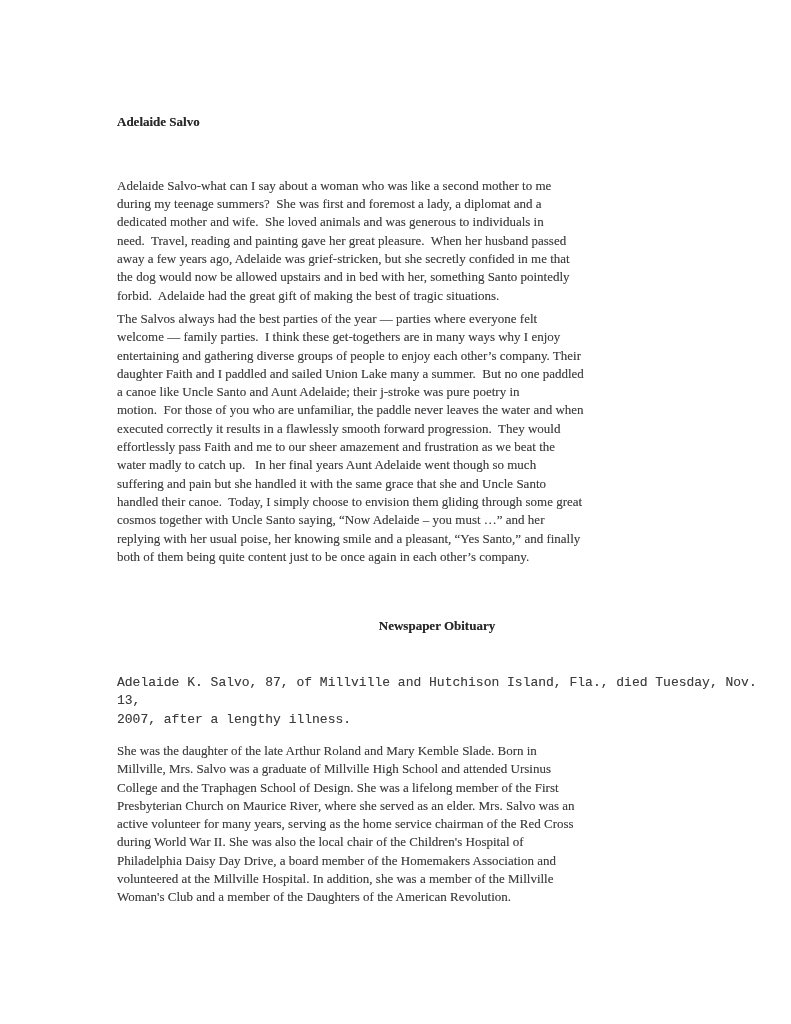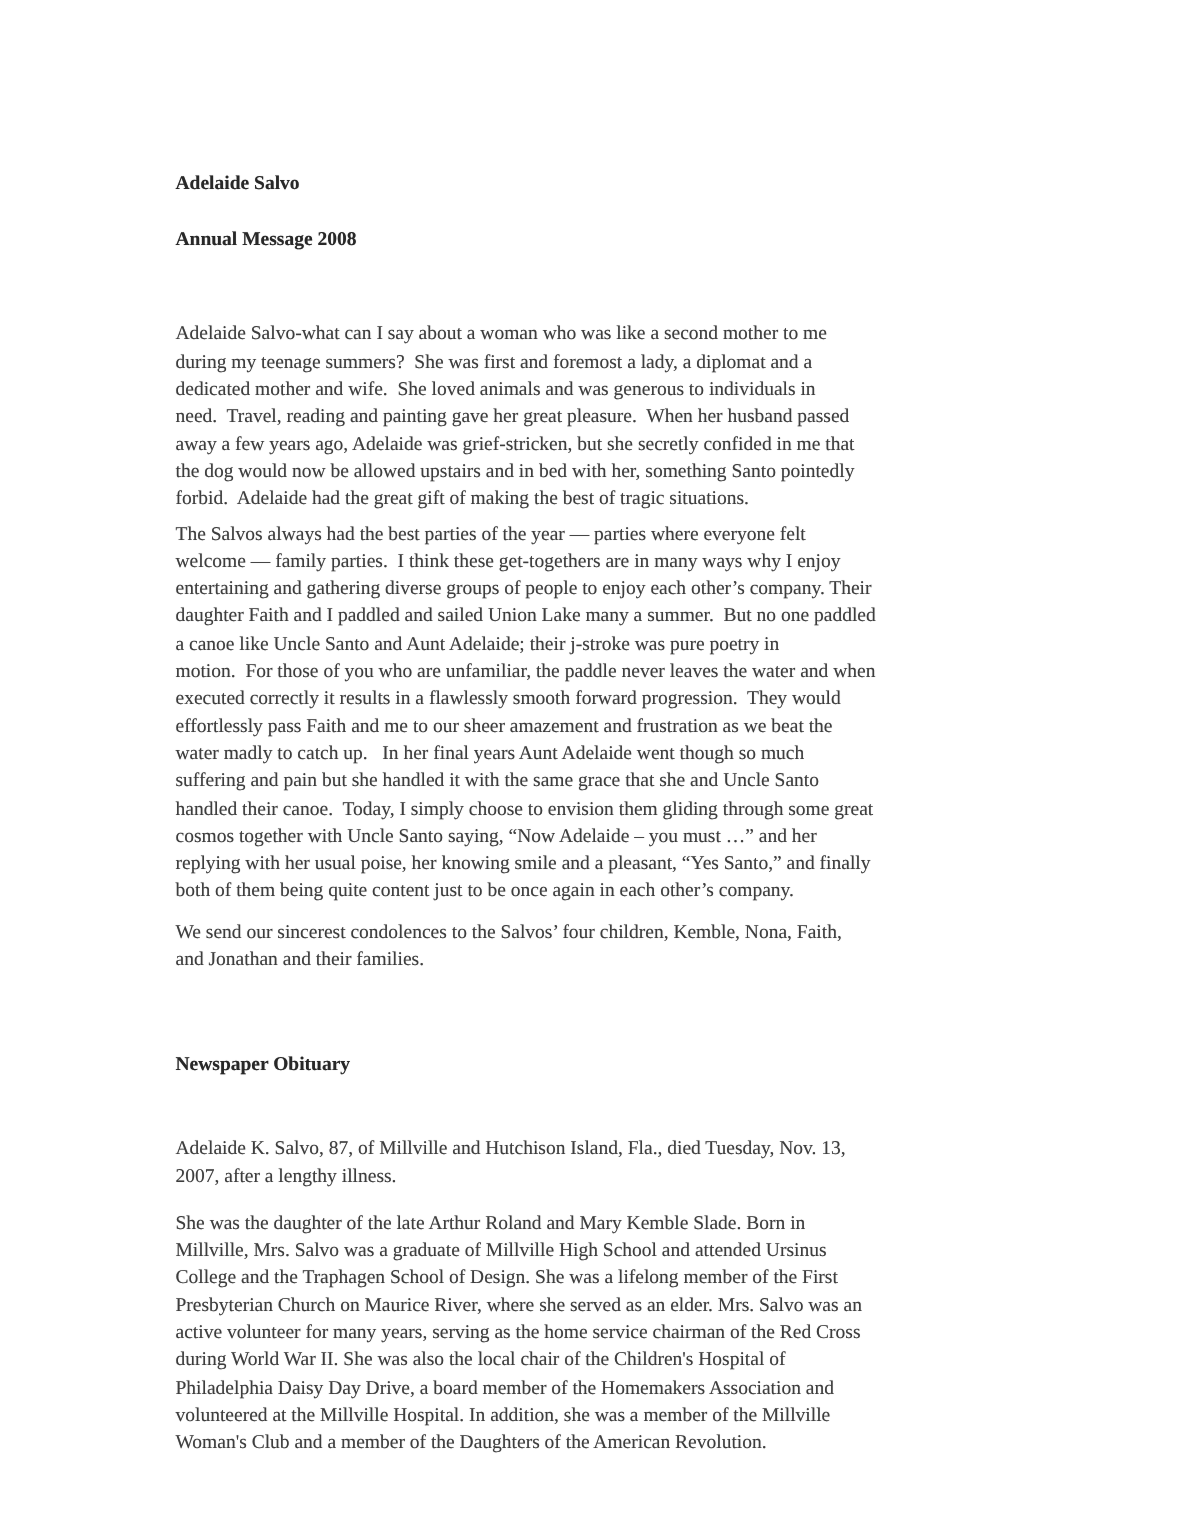--- a/index.html
+++ b/index.html
@@ -41,37 +41,38 @@
     margin: 0 0 5px 0;
   }
   .para-2 {
     margin: 0 0 9px 0;
   }
   .para-3 {
     margin: 0;
   }
   .obit-heading {
     margin: 33px 0 20px 0;
+    text-align: center;
   }
   .obit-para-1 {
     margin: 0 0 13px 0;
+    font-family: Liberation Mono, monospace;
   }
   .obit-para-2 {
     margin: 0;
   }
 </style>
 </head>
 <body>
 
 <div class="page">
 
   <section>
     <div class="doc-text heading msg-heading">
       <div>Adelaide Salvo</div>
-      <div>Annual Message 2008</div>
     </div>
     <p class="doc-text para">Adelaide Salvo-what can I say about a woman who was like a second mother to me
 during my teenage summers?&nbsp; She was first and foremost a lady, a diplomat and a
 dedicated mother and wife.&nbsp; She loved animals and was generous to individuals in
 need.&nbsp; Travel, reading and painting gave her great pleasure.&nbsp; When her husband passed
 away a few years ago, Adelaide was grief-stricken, but she secretly confided in me that
 the dog would now be allowed upstairs and in bed with her, something Santo pointedly
 forbid.&nbsp; Adelaide had the great gift of making the best of tragic situations.</p>
     <p class="doc-text para para-2">The Salvos always had the best parties of the year — parties where everyone felt
 welcome — family parties.&nbsp; I think these get-togethers are in many ways why I enjoy
@@ -80,22 +81,20 @@
 a canoe like Uncle Santo and Aunt Adelaide; their j-stroke was pure poetry in
 motion.&nbsp; For those of you who are unfamiliar, the paddle never leaves the water and when
 executed correctly it results in a flawlessly smooth forward progression.&nbsp; They would
 effortlessly pass Faith and me to our sheer amazement and frustration as we beat the
 water madly to catch up.&nbsp;&nbsp; In her final years Aunt Adelaide went though so much
 suffering and pain but she handled it with the same grace that she and Uncle Santo
 handled their canoe.&nbsp; Today, I simply choose to envision them gliding through some great
 cosmos together with Uncle Santo saying, “Now Adelaide – you must …” and her
 replying with her usual poise, her knowing smile and a pleasant, “Yes Santo,” and finally
 both of them being quite content just to be once again in each other’s company.</p>
-    <p class="doc-text para para-3">We send our sincerest condolences to the Salvos’ four children, Kemble, Nona, Faith,
-and Jonathan and their families.</p>
   </section>
 
   <section>
     <div class="doc-text heading obit-heading">
       <div>Newspaper Obituary</div>
     </div>
     <p class="doc-text para obit-para-1">Adelaide K. Salvo, 87, of Millville and Hutchison Island, Fla., died Tuesday, Nov. 13,
 2007, after a lengthy illness.</p>
     <p class="doc-text para obit-para-2">She was the daughter of the late Arthur Roland and Mary Kemble Slade. Born in
 Millville, Mrs. Salvo was a graduate of Millville High School and attended Ursinus

